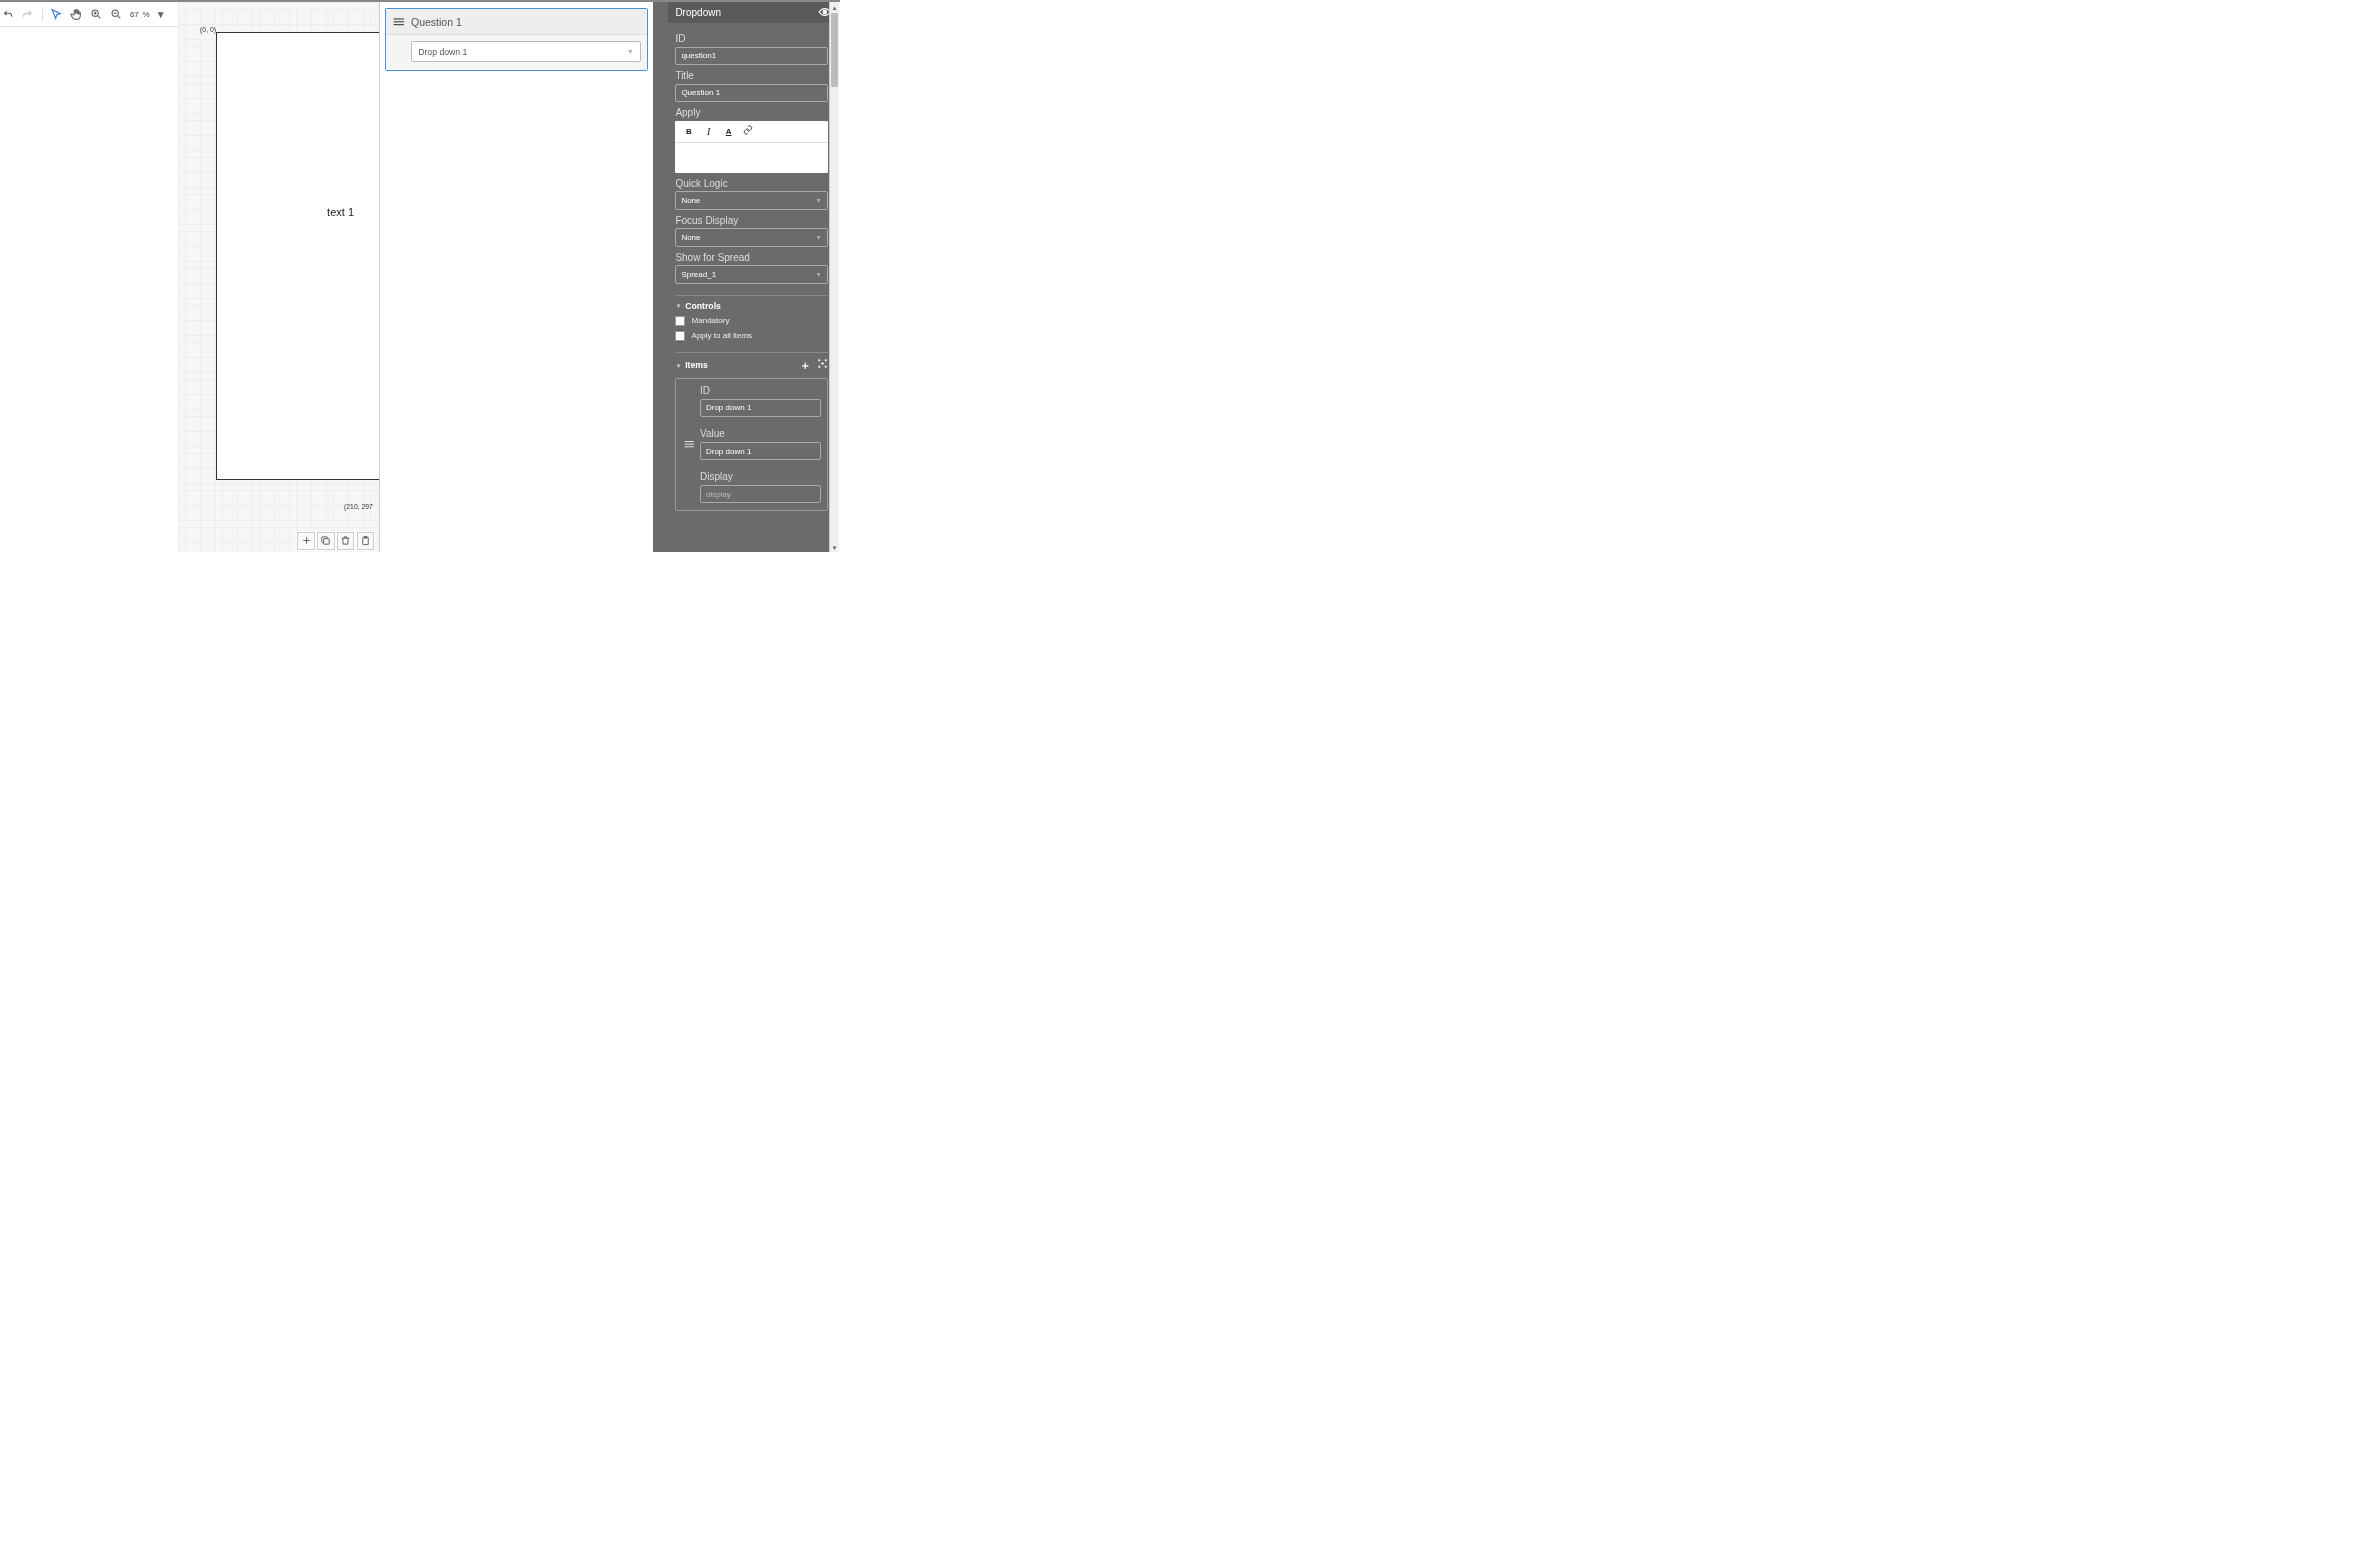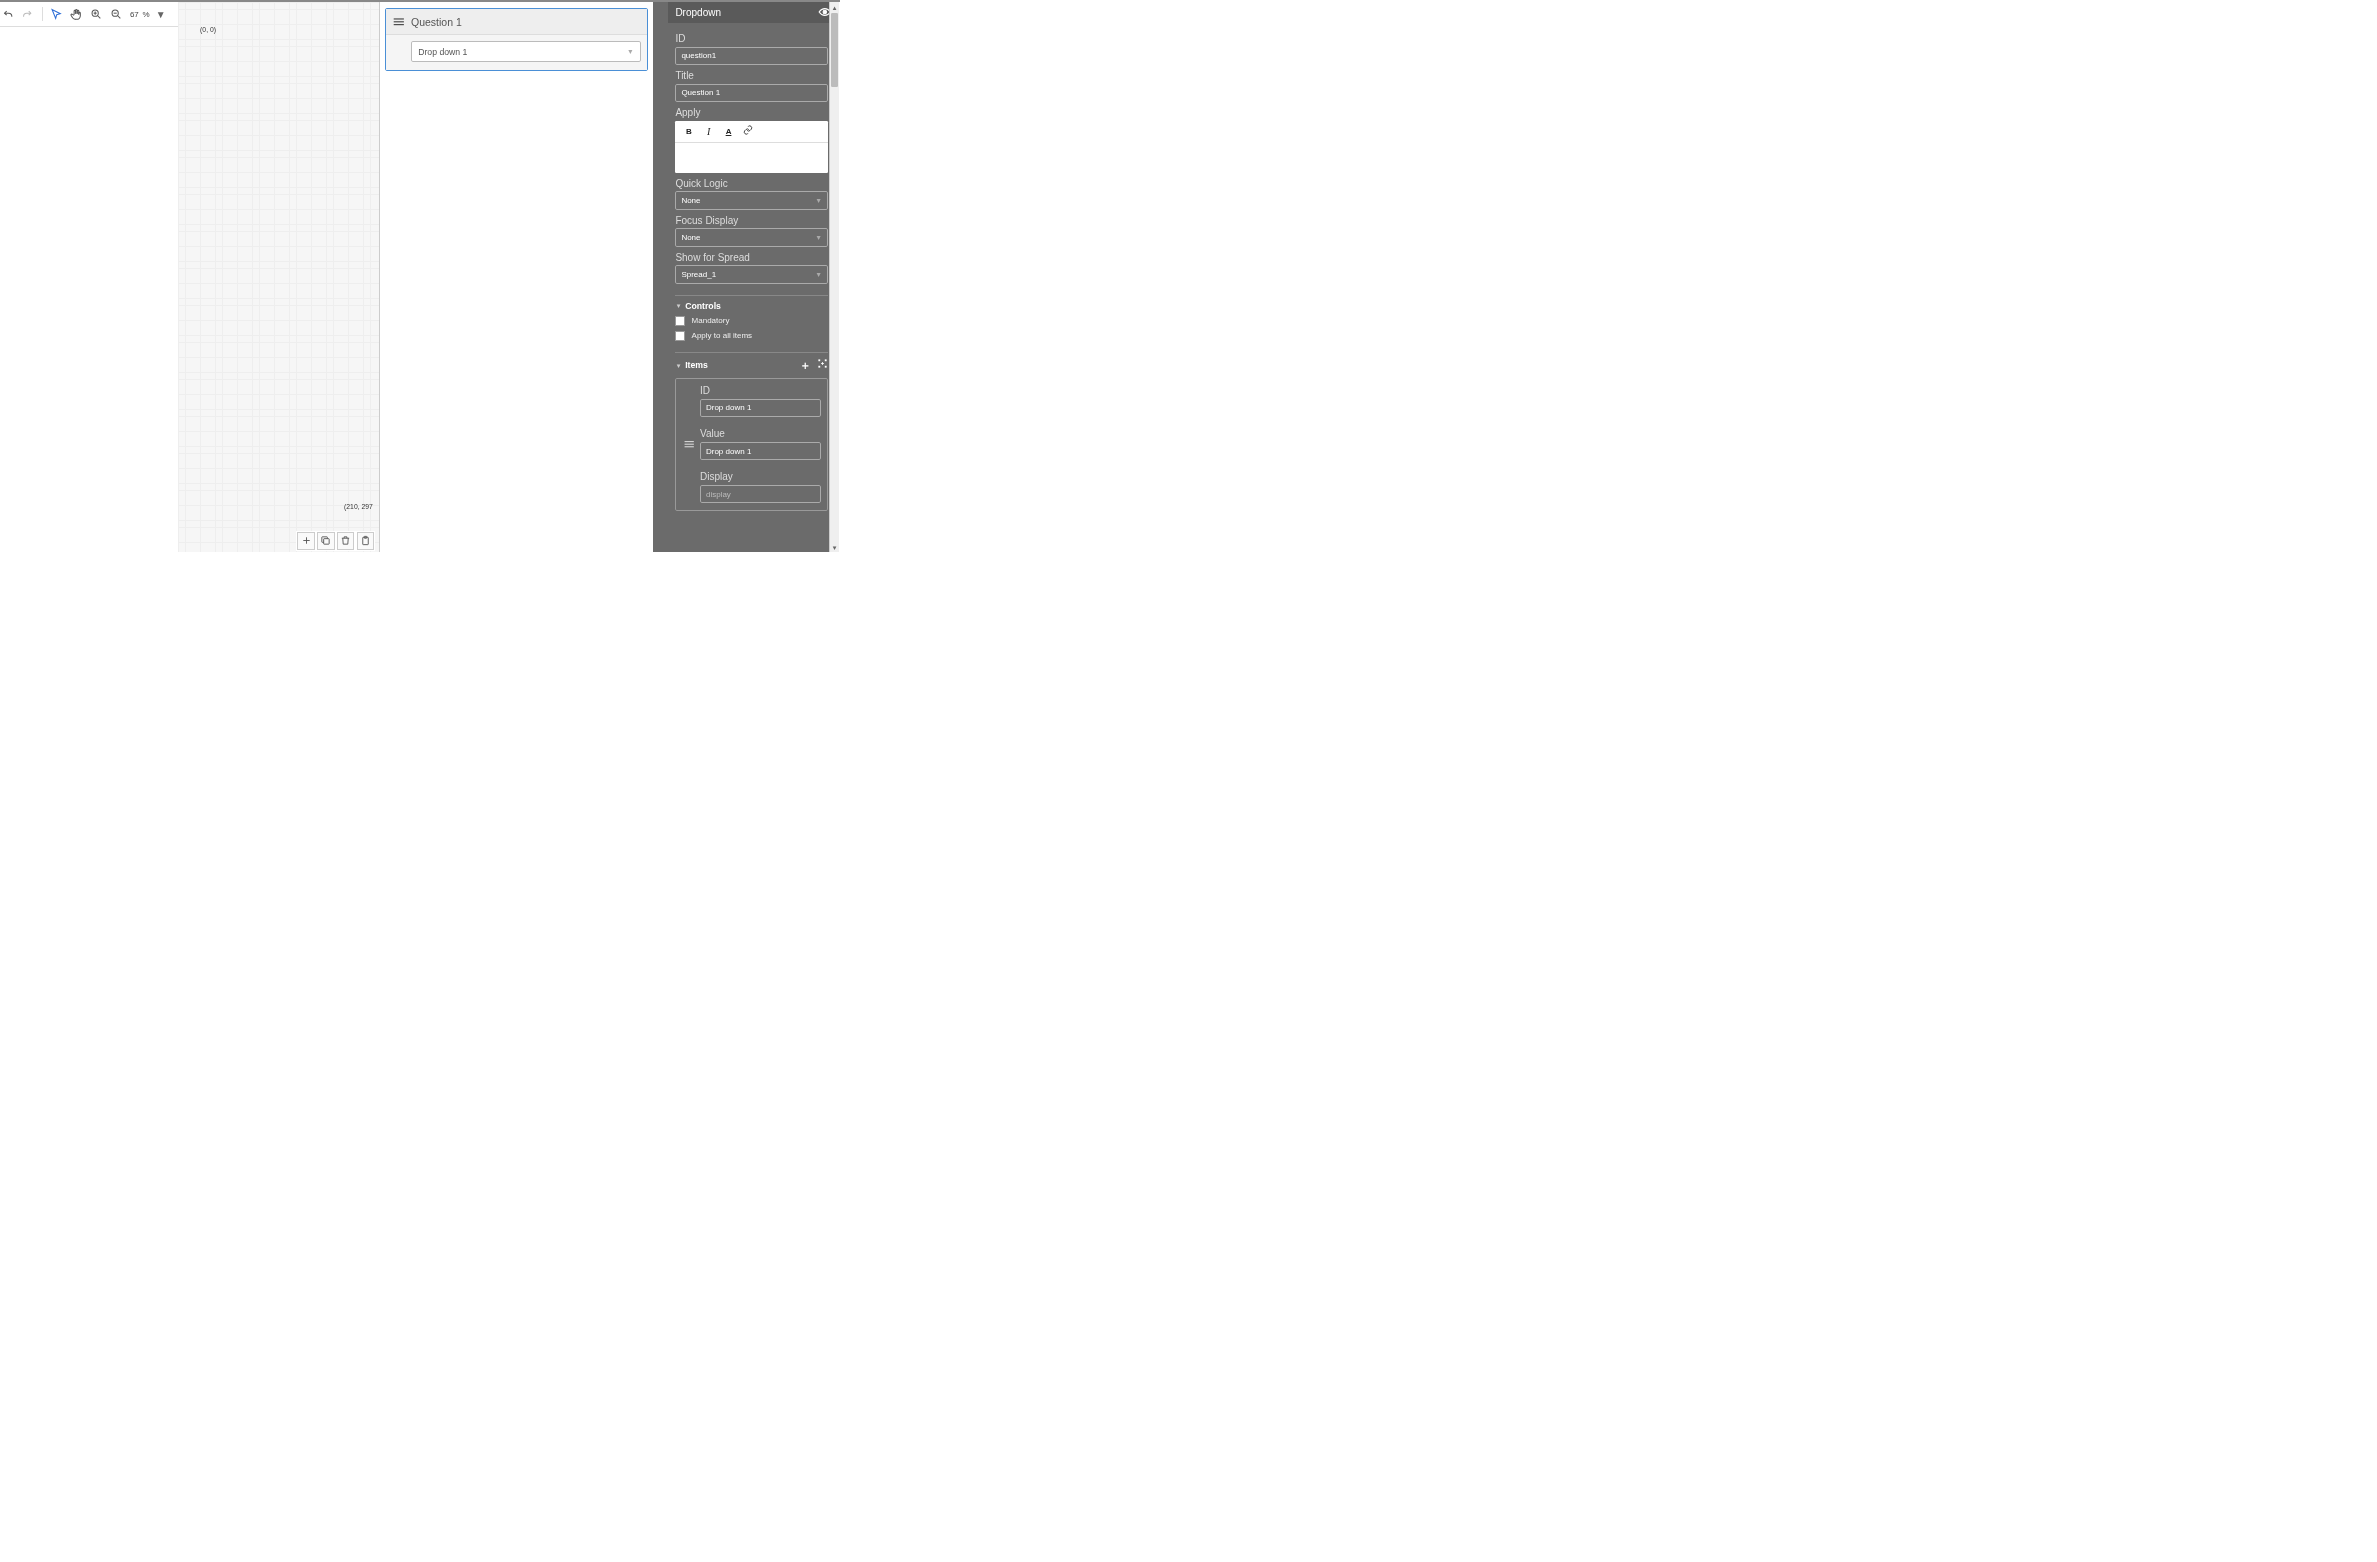--- a/index.html
+++ b/index.html
@@ -292,20 +292,23 @@
             <line x1="7" y1="10" x2="13" y2="10"></line>
           </svg>
       </div>
       <span class="zoom-text">67</span>
       <span class="zoom-pct">%</span>
       <span class="zoom-caret">▼</span>
     </div>
 
     <div class="canvas-area">
       <div class="origin-label">(0, 0)</div>
+      <div class="page">
+        <div class="page-text">text 1</div>
+      </div>
       <div class="br-label">(210, 297</div>
 
       <div class="bottom-actions">
         <div class="ba-btn">
           <svg viewBox="0 0 24 24" fill="none" stroke="currentColor" stroke-width="2">
               <line x1="12" y1="5" x2="12" y2="19"></line>
               <line x1="5" y1="12" x2="19" y2="12"></line>
             </svg>
         </div>
         <div class="ba-btn">

